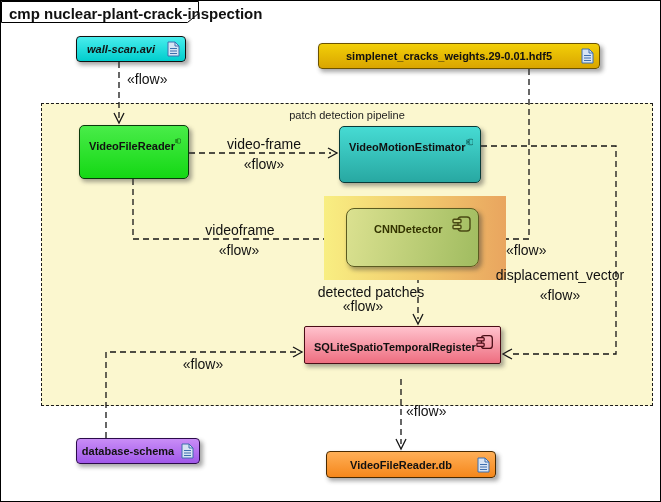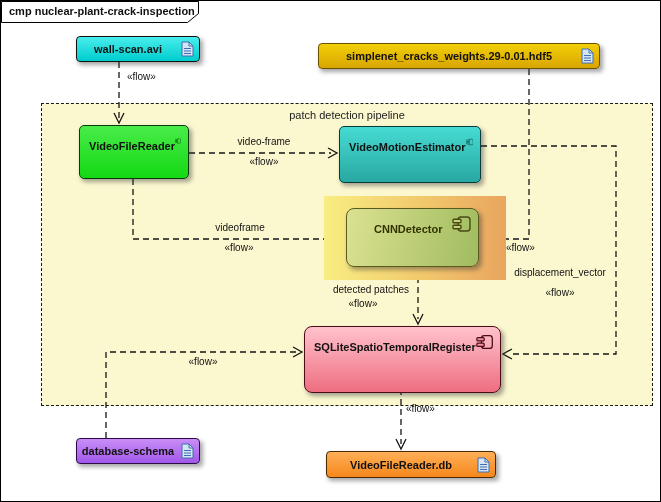--- a/index.html
+++ b/index.html
@@ -4,21 +4,21 @@
 <style>
   html,body{margin:0;padding:0;background:#888;}
   *{box-sizing:border-box;}
   #canvas{
     position:relative;width:661px;height:502px;background:#ffffff;
     border:1px solid #000;overflow:hidden;
     font-family:"Liberation Sans", sans-serif;color:#111;
   }
   
   #frame-tab-label{
-    position:absolute;left:8px;top:4px;font-size:11px;font-weight:bold;white-space:nowrap;
+    position:absolute;left:8px;top:4px;font-size:15px;font-weight:bold;white-space:nowrap;
   }
   
   #pipeline-box{
     position:absolute;left:40px;top:94px;width:612px;height:303px;
     background:#fbf7cf;border:1.5px dashed #1a1a1a;margin-top:8px;
   }
   #pipeline-label{
     position:absolute;left:0;top:5px;width:100%;text-align:center;
     font-size:11px;color:#222;
   }
@@ -32,42 +32,42 @@
   }
   .component .name{font-weight:bold;font-size:11px;margin-top:7px;white-space:nowrap;}
   .artifact{
     position:absolute;border-radius:4px;border:1.5px solid #111;
     box-shadow:2.5px 3px 4px rgba(60,60,60,.45);
     display:flex;align-items:center;justify-content:center;
     font-weight:bold;font-size:11px;white-space:nowrap;padding-right:20px;
   }
   .artifact .doc{position:absolute;right:5px;top:50%;transform:translateY(-50%);}
   
-  #node-wallscan{left:75px;top:35px;width:124px;height:26px;
-    background:linear-gradient(180deg,#49eded,#00cdcd);}
+  #node-wallscan{left:75px;top:35px;width:110px;height:26px;
+    background:linear-gradient(180deg,#49eded,#00cdcd);font-style:italic;}
   #node-weights{left:317px;top:42px;width:282px;height:26px;
     background:linear-gradient(180deg,#f2cf08,#d9a500);border-color:#6b5200;}
   #node-dbschema{left:58px;top:437px;width:124px;height:26px;
     background:linear-gradient(180deg,#c98df6,#a158ea);border-color:#2b0b4a;margin-left:17px;}
   #node-detectedpatches{left:325px;top:450px;width:170px;height:27px;
     background:linear-gradient(180deg,#ffaf57,#f5871b);border-color:#4a2a00;}
   #node-videofilereader{left:78px;top:124px;width:110px;height:54px;
     background:linear-gradient(180deg,#49ec49,#14d814);border-color:#0a3a0a;--icon-fill:#2ee22e;}
   #node-videomotion{left:338px;top:125px;width:142px;height:57px;
     background:linear-gradient(180deg,#46dbd3,#28a8a2);border-color:#083a38;--icon-fill:#38cfc7;}
   #cnn-glow{position:absolute;left:323px;top:195px;width:182px;height:84px;
     background:linear-gradient(90deg,#f8ee82 0%,#f1c86c 55%,#e9a55f 100%);}
   #node-cnndetector{left:345px;top:207px;width:133px;height:59px;border-radius:8px;
     background:linear-gradient(100deg,#dbe190,#a0bc60);border-color:#5b5b20;color:#333300;--icon-fill:#c4d078;}
   #node-cnndetector .name{margin-left:18px;}
-  #node-sqlite{left:303px;top:325px;width:197px;height:67px;border-radius:8px;
+  #node-sqlite{left:303px;top:325px;width:197px;height:38px;border-radius:2px;
     background:linear-gradient(180deg,#ffc2cd,#ee6e80);border-color:#4a0d16;--icon-fill:#f78fa0;}
   .comp-icon rect.tab{fill:var(--icon-fill,#fff);}
   
-  .elabel{position:absolute;font-size:10px;color:#111;white-space:nowrap;}
+  .elabel{position:absolute;font-size:14px;color:#111;white-space:nowrap;}
   .center{transform:translateX(-50%);}
 </style>
 </head>
 <body>
 
 <div id="canvas">
 
   <div id="pipeline-box">
     <div id="pipeline-label">patch detection pipeline</div>
   </div>

